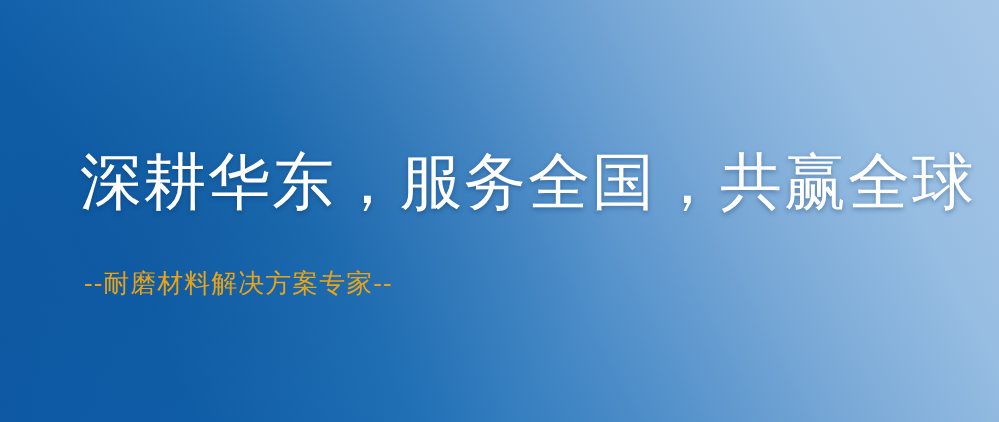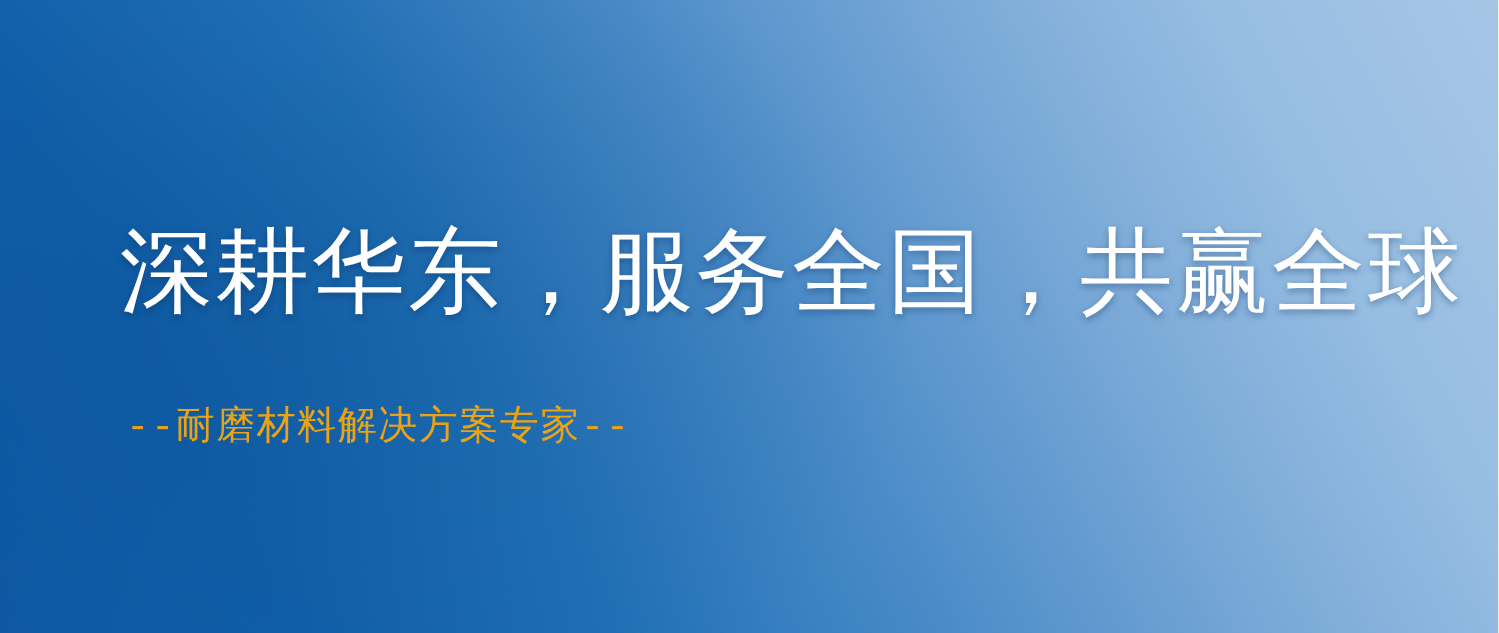--- a/index.html
+++ b/index.html
@@ -49,21 +49,21 @@
     text-shadow: 0 2px 5px rgba(0,40,90,0.38);
     z-index: 3;
     text-align: right;
   }
 
   .subhead {
     position: absolute;
     left: 84px;
     top: 266px;
     color: #e9a317;
-    font-family: Liberation Mono, monospace;
+    font-family: Liberation Sans, sans-serif;
     font-size: 26px;
     letter-spacing: 1px;
     white-space: nowrap;
     z-index: 3;
   }
 
   
   .logo {
     position: absolute;
     left: 744px;

